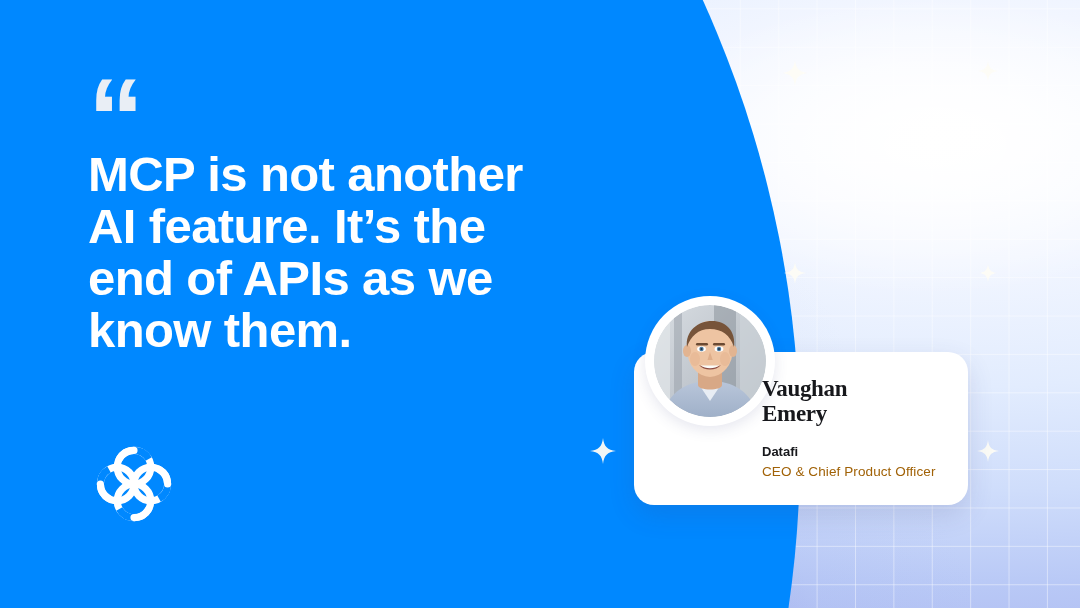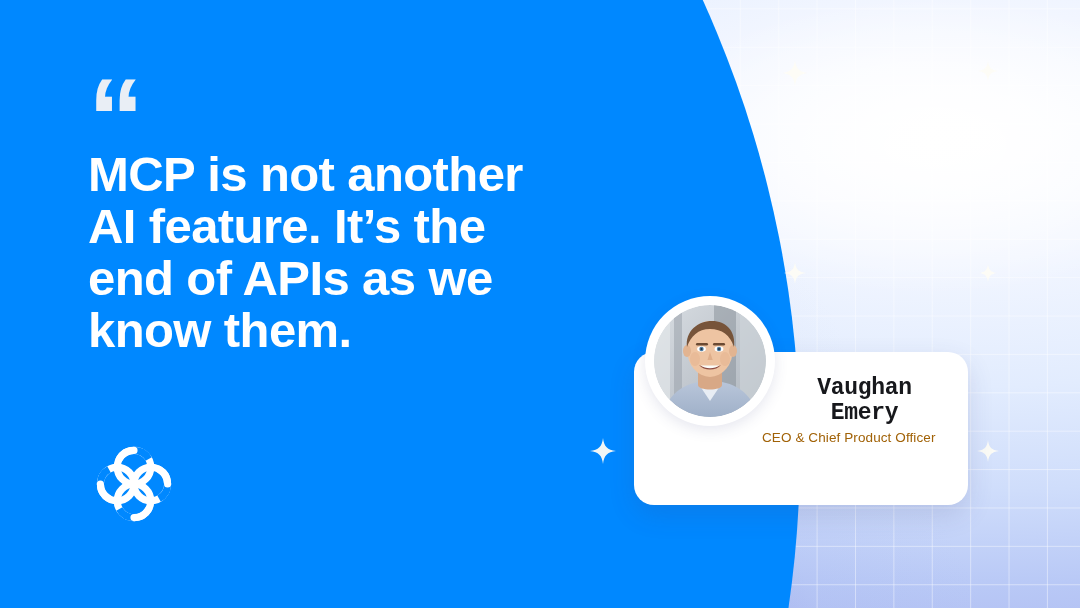--- a/index.html
+++ b/index.html
@@ -146,27 +146,26 @@
   .avatar-photo svg { display: block; }
 
   .speaker-text {
     position: absolute;
     left: 762px;
     top: 376px;
     width: 205px;
   }
   .speaker-name {
     color: #17181c;
-    font-family: Liberation Mono, monospace;
+    font-family: Liberation Serif, serif;
     font-size: 23px;
     font-weight: 700;
     line-height: 25px;
     letter-spacing: -0.3px;
     white-space: pre-line;
-    text-align: center;
   }
   .speaker-company {
     margin-top: 18px;
     color: #17181c;
     font-family: "Liberation Sans", sans-serif;
     font-size: 13px;
     font-weight: 700;
     line-height: 16px;
   }
   .speaker-role {
@@ -301,16 +300,17 @@
           <ellipse cx="41" cy="54" rx="5" ry="7" fill="#e0ab86" opacity="0.35"></ellipse>
           <ellipse cx="71" cy="54" rx="5" ry="7" fill="#e0ab86" opacity="0.35"></ellipse>
         </g>
       </svg>
     </div>
   </div>
 
   <div class="speaker-text">
     <div class="speaker-name">Vaughan
 Emery</div>
+    <div class="speaker-company">Datafi</div>
     <div class="speaker-role">CEO &amp; Chief Product Officer</div>
   </div>
 
 </div>
 
 </body></html>

